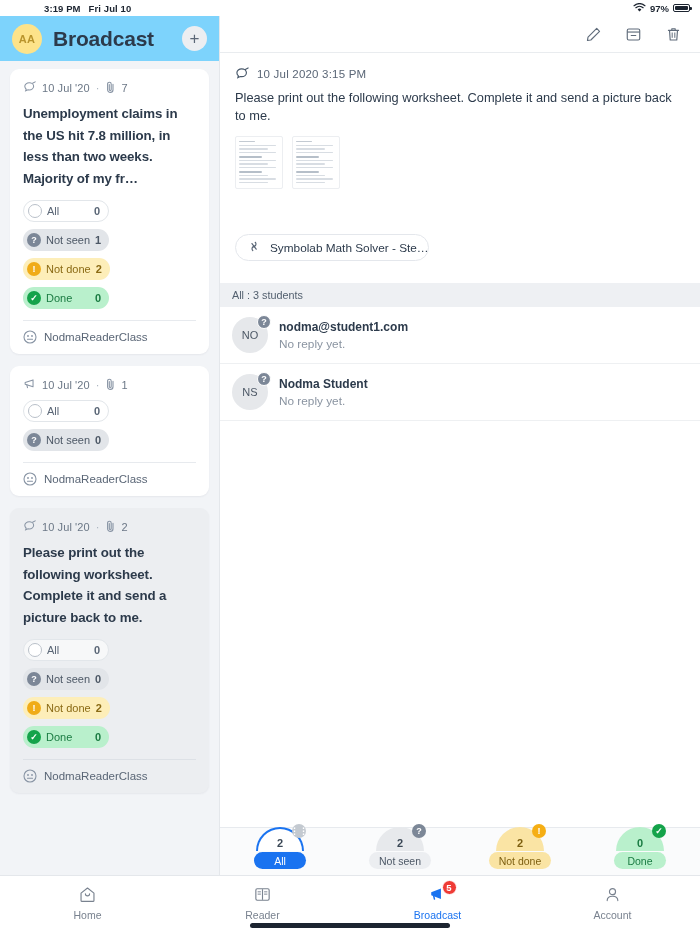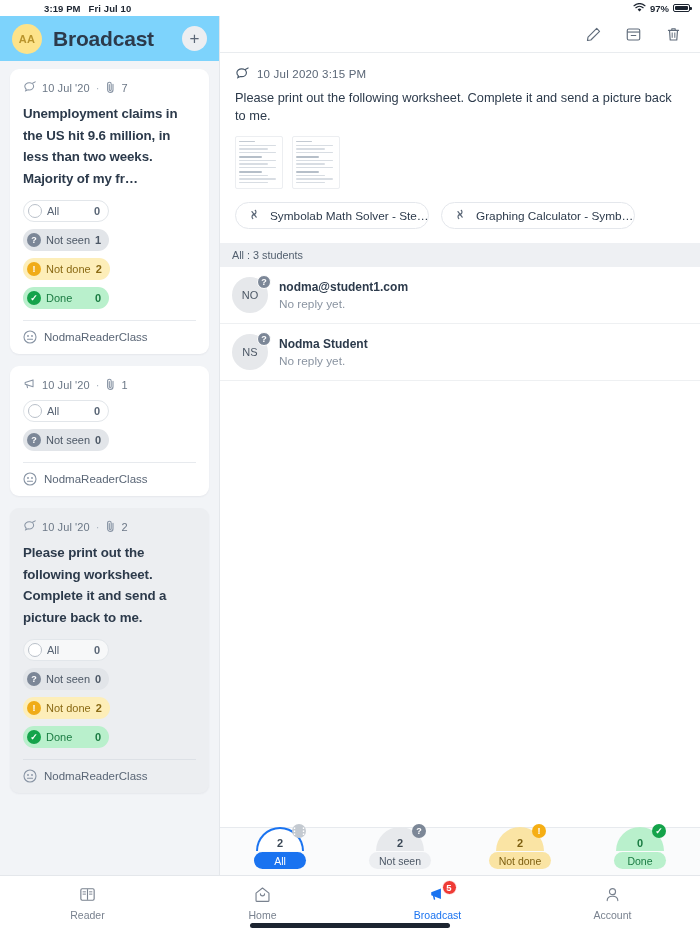--- a/index.html
+++ b/index.html
@@ -111,21 +111,21 @@
   .right { flex: 1 1 auto; display: flex; flex-direction: column; background: #ffffff; min-width: 0; }
   .right-toolbar {
     height: 37px; flex: 0 0 37px;
     display: flex; align-items: center; justify-content: flex-end;
     gap: 22px; padding-right: 18px;
     border-bottom: 1px solid #e9ecef;
     color: #5f6b7a;
   }
   .tb-icon { width: 18px; height: 18px; display: flex; align-items: center; justify-content: center; }
 
-  .msg { padding: 14px 15px 0 15px; }
+  .msg { padding: 14px 15px 8px 15px; }
   .msg-meta { display: flex; align-items: center; gap: 7px; margin-bottom: 8px; }
   .msg-meta .ic { color: #6b7786; display: flex; }
   .msg-date { font-size: 11.5px; color: #5a6676; font-weight: 500; letter-spacing: .2px; }
   .msg-text { font-size: 12.8px; color: #2c3a4b; line-height: 18px; margin-bottom: 11px; }
 
   .thumbs { display: flex; gap: 9px; margin-bottom: 13px; }
   .thumb {
     width: 48px; height: 53px; background: #ffffff;
     border: 1px solid #eceef1; border-radius: 2px;
     padding: 4px 3px; overflow: hidden;
@@ -135,21 +135,21 @@
   .thumb .ln.m { width: 72%; }
   .thumb .ln.l { width: 92%; }
   .thumb .ln.h { background: #b6bfc9; width: 58%; margin-top: 3px; }
 
   .links { display: flex; gap: 12px; padding-bottom: 14px; }
   .link-chip {
     display: flex; align-items: center; gap: 9px;
     height: 27px; padding: 0 14px 0 11px;
     border: 1px solid #e4e7ec; border-radius: 14px;
     font-size: 11.8px; color: #2c3a4b; max-width: 194px;
-    white-space: nowrap; overflow: hidden;
+    white-space: nowrap; overflow: hidden; margin-top: 32px;
   }
   .link-chip .lic { color: #5a6676; flex: 0 0 auto; }
 
   .stu-header {
     background: #eef0f3; padding: 6px 12px;
     font-size: 10.8px; color: #53606f; font-weight: 500;
   }
   .stu-row { display: flex; align-items: center; padding: 10px 12px; border-bottom: 1px solid #eef0f2; }
   .stu-av-wrap { position: relative; width: 36px; height: 36px; flex: 0 0 36px; }
   .stu-av {
@@ -272,21 +272,21 @@
             </span>
             <span class="bc-date">10 Jul '20</span>
             <span class="bc-dot">·</span>
             <span class="ic">
               <svg width="11" height="13" viewBox="0 0 11 13">
                   <path d="M8 3.4v5.3a2.7 2.7 0 1 1-5.4 0V3a1.8 1.8 0 1 1 3.6 0v5.6a.95.95 0 1 1-1.9 0V3.6" fill="none" stroke="#8894a4" stroke-width="1.1" stroke-linecap="round"></path>
                 </svg>
             </span>
             <span class="bc-attach-n">7</span>
           </div>
-          <div class="bc-text">Unemployment claims in the US hit 9.6 million, in less than two weeks. Majority of my fr…</div>
+          <div class="bc-text">Unemployment claims in the US hit 7.8 million, in less than two weeks. Majority of my fr…</div>
           <div class="bc-stats">
             <div class="stat all">
               <span class="dotic grid">⋮⋮</span>
               <span class="lbl">All</span>
               <span class="num">0</span>
             </div>
             <div class="stat notseen">
               <span class="dotic q">?</span>
               <span class="lbl">Not seen</span>
               <span class="num">1</span>
@@ -486,30 +486,20 @@
           <div class="link-chip">
             <span class="lic">
               <svg width="14" height="15" viewBox="0 0 14 15">
                   <path d="M8.2 3.3a2.5 2.5 0 0 1 0 3.6L6.9 8.2" fill="none" stroke="#5a6676" stroke-width="1.2" stroke-linecap="round"></path>
                   <path d="M5.8 11.6a2.5 2.5 0 0 1 0-3.6l1.3-1.3" fill="none" stroke="#5a6676" stroke-width="1.2" stroke-linecap="round"></path>
                   <path d="M5 4.6 L9.2 10.2" stroke="#5a6676" stroke-width="1.2" stroke-linecap="round"></path>
                 </svg>
             </span>
             <span>Symbolab Math Solver - Ste…</span>
           </div>
-          <div class="link-chip">
-            <span class="lic">
-              <svg width="14" height="15" viewBox="0 0 14 15">
-                  <path d="M8.2 3.3a2.5 2.5 0 0 1 0 3.6L6.9 8.2" fill="none" stroke="#5a6676" stroke-width="1.2" stroke-linecap="round"></path>
-                  <path d="M5.8 11.6a2.5 2.5 0 0 1 0-3.6l1.3-1.3" fill="none" stroke="#5a6676" stroke-width="1.2" stroke-linecap="round"></path>
-                  <path d="M5 4.6 L9.2 10.2" stroke="#5a6676" stroke-width="1.2" stroke-linecap="round"></path>
-                </svg>
-            </span>
-            <span>Graphing Calculator - Symb…</span>
-          </div>
         </div>
       </div>
 
       <div class="stu-header">All : 3 students</div>
 
       <div class="stu-row">
         <div class="stu-av-wrap">
           <div class="stu-av">NO</div>
           <div class="stu-badge">?</div>
         </div>
@@ -558,38 +548,38 @@
             <div class="dome-badge check">✓</div>
           </div>
           <div class="fpill green">Done</div>
         </div>
       </div>
 
     </div>
   </div>
 
   <div class="tabbar">
+    <div class="tab">
+      <span class="tic">
+        <svg width="19" height="19" viewBox="0 0 20 20">
+            <path d="M3.2 8.6 10 3.2l6.8 5.4v7.6a1 1 0 0 1-1 1H4.2a1 1 0 0 1-1-1z" fill="none" stroke="currentColor" stroke-width="1.2" stroke-linejoin="round"></path>
+            <path d="M7.8 9.2c0 1.3 1 2.2 2.2 2.2s2.2-.9 2.2-2.2" fill="none" stroke="currentColor" stroke-width="1.2" stroke-linecap="round"></path>
+          </svg>
+      </span>
+      <span class="tlabel">Home</span>
+    </div>
     <div class="tab">
       <span class="tic">
         <svg width="19" height="19" viewBox="0 0 20 20">
             <rect x="3" y="4" width="14" height="12" rx="1.4" fill="none" stroke="currentColor" stroke-width="1.2"></rect>
             <path d="M10 4.4v11.2" stroke="currentColor" stroke-width="1.2"></path>
             <path d="M5.3 7.2h2.6M5.3 9.6h2.6M12.1 7.2h2.6M12.1 9.6h2.6" stroke="currentColor" stroke-width="1" stroke-linecap="round"></path>
           </svg>
       </span>
       <span class="tlabel">Reader</span>
-    </div>
-    <div class="tab">
-      <span class="tic">
-        <svg width="19" height="19" viewBox="0 0 20 20">
-            <path d="M3.2 8.6 10 3.2l6.8 5.4v7.6a1 1 0 0 1-1 1H4.2a1 1 0 0 1-1-1z" fill="none" stroke="currentColor" stroke-width="1.2" stroke-linejoin="round"></path>
-            <path d="M7.8 9.2c0 1.3 1 2.2 2.2 2.2s2.2-.9 2.2-2.2" fill="none" stroke="currentColor" stroke-width="1.2" stroke-linecap="round"></path>
-          </svg>
-      </span>
-      <span class="tlabel">Home</span>
     </div>
     <div class="tab active">
       <span class="tic">
         <svg width="19" height="19" viewBox="0 0 20 20">
             <path d="M3.4 7.6 L13.6 3.6 v11.2 L3.4 10.9 z" fill="currentColor"></path>
             <path d="M5.8 10.6 l1 4.2" stroke="currentColor" stroke-width="1.6" stroke-linecap="round"></path>
           </svg>
       </span>
       <span class="tab-badge">5</span>
       <span class="tlabel">Broadcast</span>

